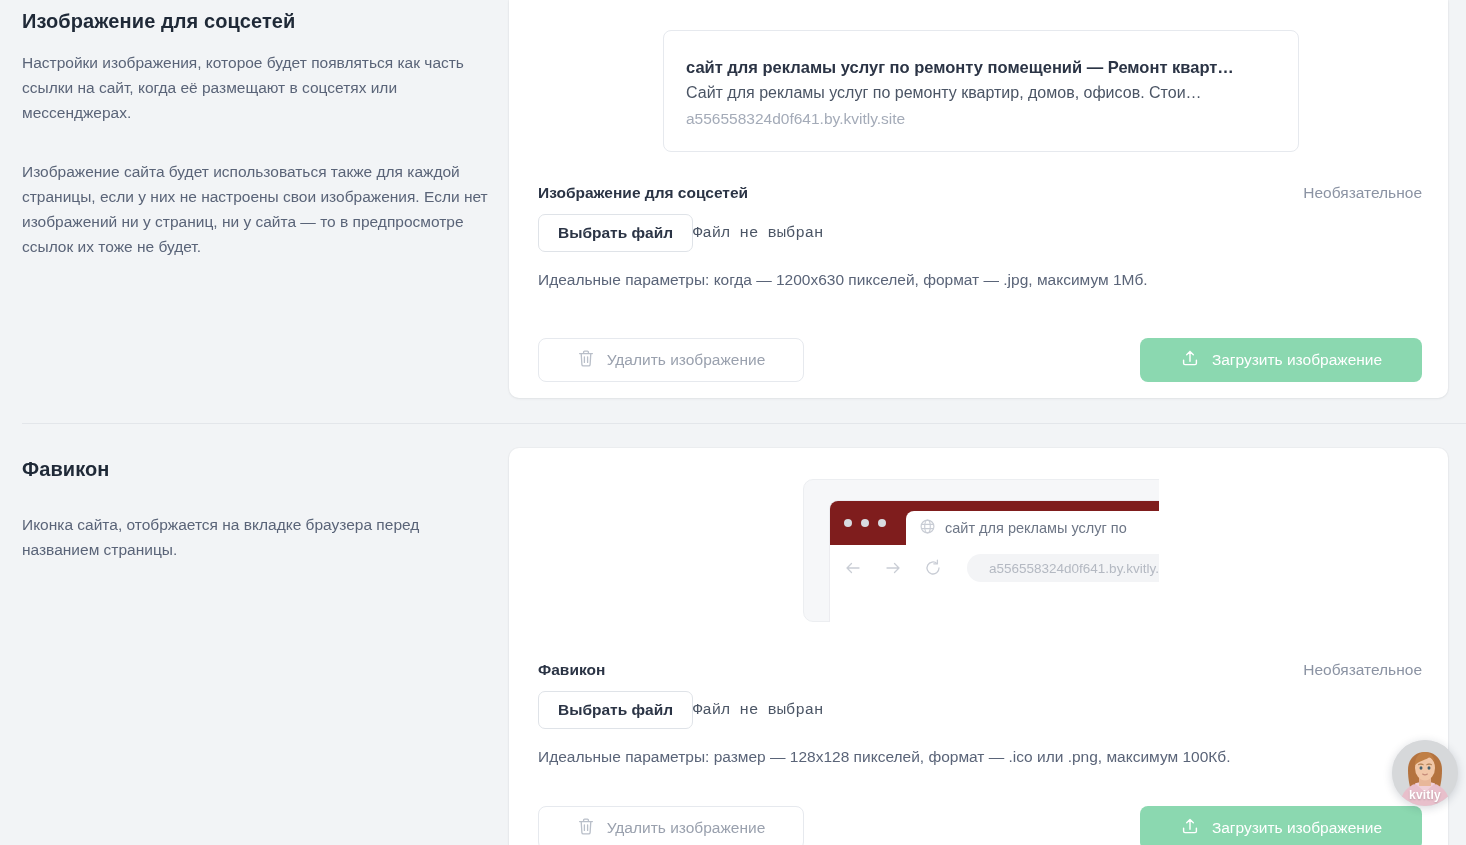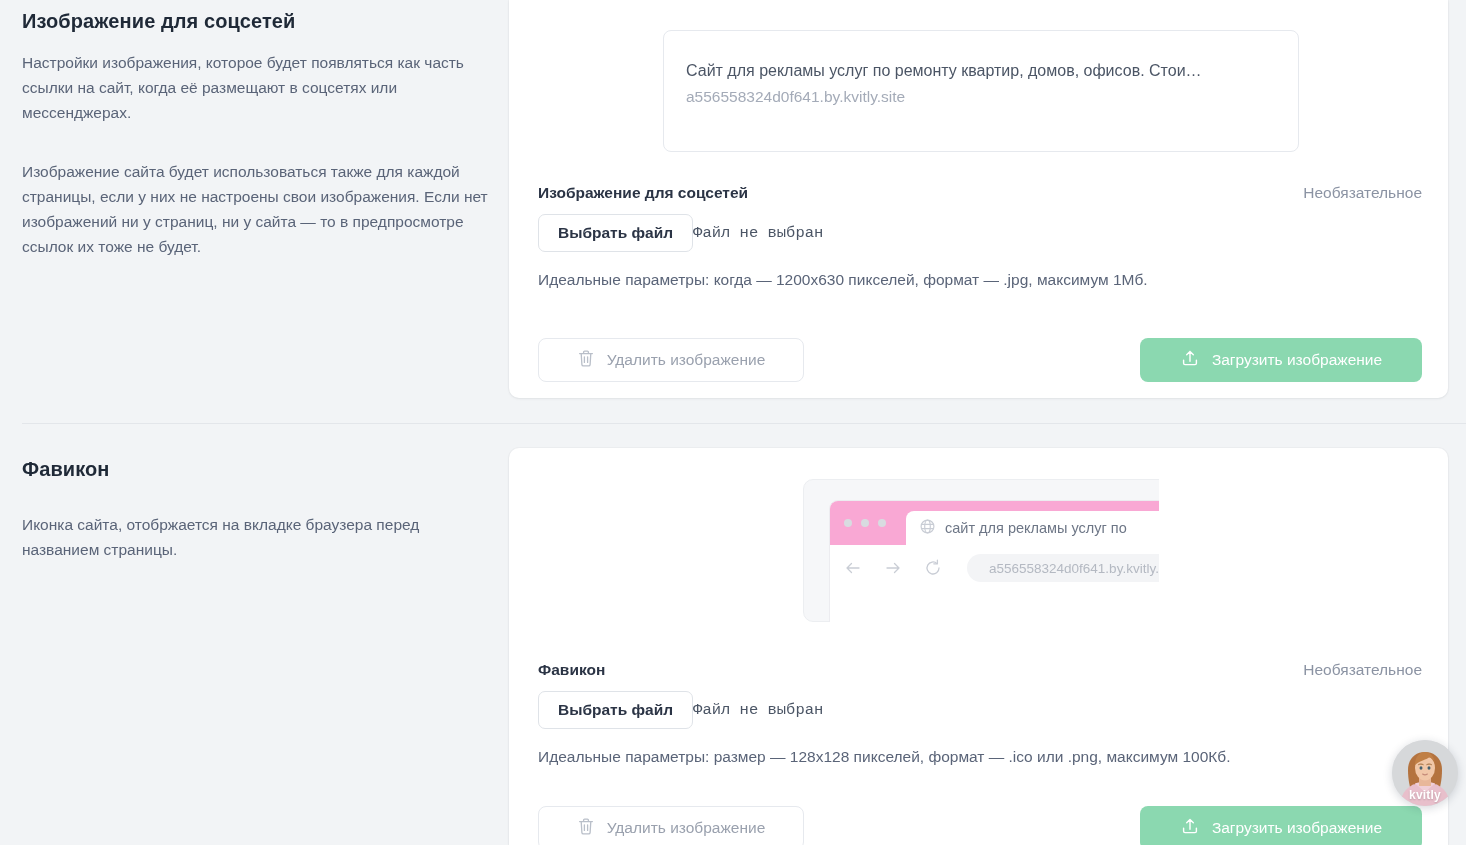--- a/index.html
+++ b/index.html
@@ -146,21 +146,21 @@
     width: 400px;
     height: 124px;
     background: #ffffff;
     border: 1px solid #ececf0;
     border-radius: 9px 9px 0 0;
     overflow: hidden;
   }
   .bm-tabbar {
     position: relative;
     height: 44px;
-    background: #f9a8d4;
+    background: #7f1d1d;
     display: flex;
     align-items: center;
   }
   .bm-dots {
     display: flex;
     gap: 9px;
     padding-left: 14px;
     width: 76px;
   }
   .bm-dot {
@@ -341,20 +341,21 @@
     <div class="section-aside">
       <h2 class="section-title">Изображение для соцсетей</h2>
       <p class="section-desc">Настройки изображения, которое будет появляться как часть ссылки на сайт, когда её размещают в соцсетях или мессенджерах.</p>
       <p class="section-desc">Изображение сайта будет использоваться также для каждой страницы, если у них не настроены свои изображения. Если нет изображений ни у страниц, ни у сайта — то в предпросмотре ссылок их тоже не будет.</p>
     </div>
 
     <div class="card" id="card-social">
 
       <div class="link-preview-wrap">
         <div class="link-preview">
+          <div class="lp-title">сайт для рекламы услуг по ремонту помещений — Ремонт кварт…</div>
           <div class="lp-desc">Сайт для рекламы услуг по ремонту квартир, домов, офисов. Стои…</div>
           <div class="lp-url">a556558324d0f641.by.kvitly.site</div>
         </div>
       </div>
 
       <div class="field-header" style="top:183px;">
         <span class="field-label">Изображение для соцсетей</span>
         <span class="field-optional">Необязательное</span>
       </div>
 

